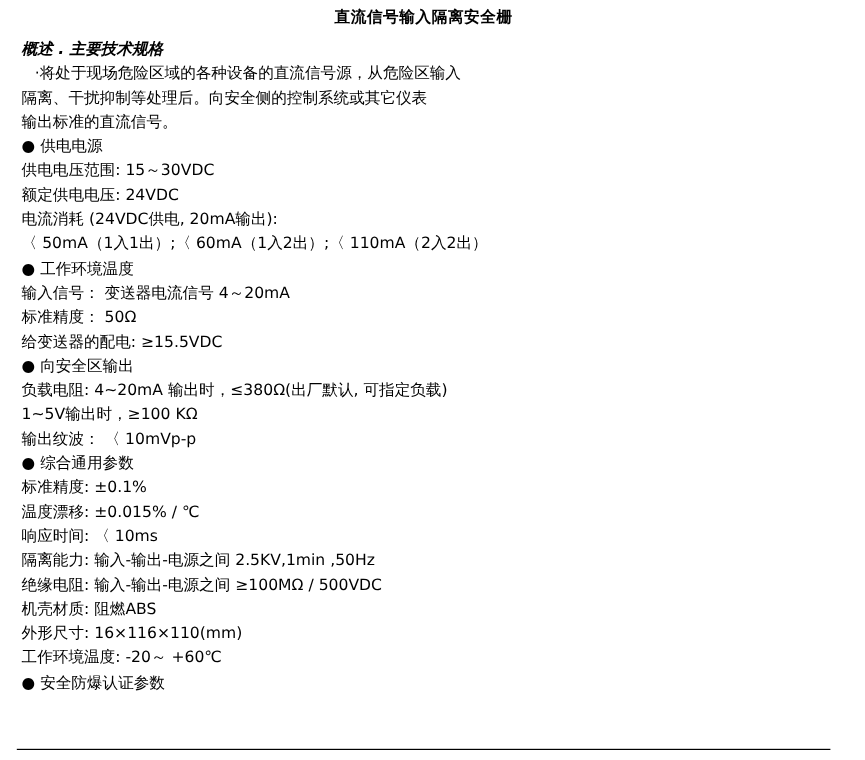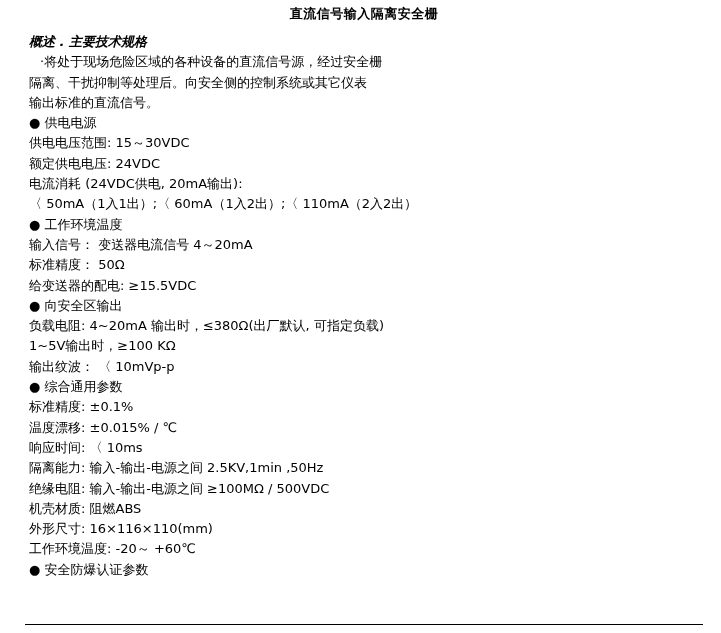--- a/index.html
+++ b/index.html
@@ -13,21 +13,20 @@
     font-family: "DejaVu Sans", "Liberation Sans", sans-serif;
     color: #000000;
     overflow: hidden;
     position: relative;
   }
   .page {
     position: relative;
     width: 706px;
     height: 633px;
     box-sizing: border-box;
-    margin-left: 11px;
   }
   .doc-title {
     text-align: center;
     font-size: 13px;
     font-weight: bold;
     padding-top: 5px;
     letter-spacing: 0.5px;
   }
   .content {
     padding: 9px 0 0 18px;
@@ -58,21 +57,21 @@
 </style>
 </head>
 <body>
 
 <div class="page">
 
   <div class="doc-title">直流信号输入隔离安全栅</div>
 
   <div class="content">
     <div class="line bold">概述 . 主要技术规格</div>
-    <div class="line indent-1">·将处于现场危险区域的各种设备的直流信号源，经过安全栅</div>
+    <div class="line indent-1">·将处于现场危险区域的各种设备的直流信号源，从危险区输入</div>
     <div class="line">隔离、干扰抑制等处理后。向安全侧的控制系统或其它仪表</div>
     <div class="line">输出标准的直流信号。</div>
     <div class="line">● 供电电源</div>
     <div class="line">供电电压范围: 15～30VDC</div>
     <div class="line">额定供电电压: 24VDC</div>
     <div class="line">电流消耗 (24VDC供电, 20mA输出):</div>
     <div class="line">〈 50mA（1入1出）;〈 60mA（1入2出）;〈 110mA（2入2出）</div>
     <div class="line">● 工作环境温度</div>
     <div class="line">输入信号： 变送器电流信号 4～20mA</div>
     <div class="line">标准精度： 50Ω</div>

